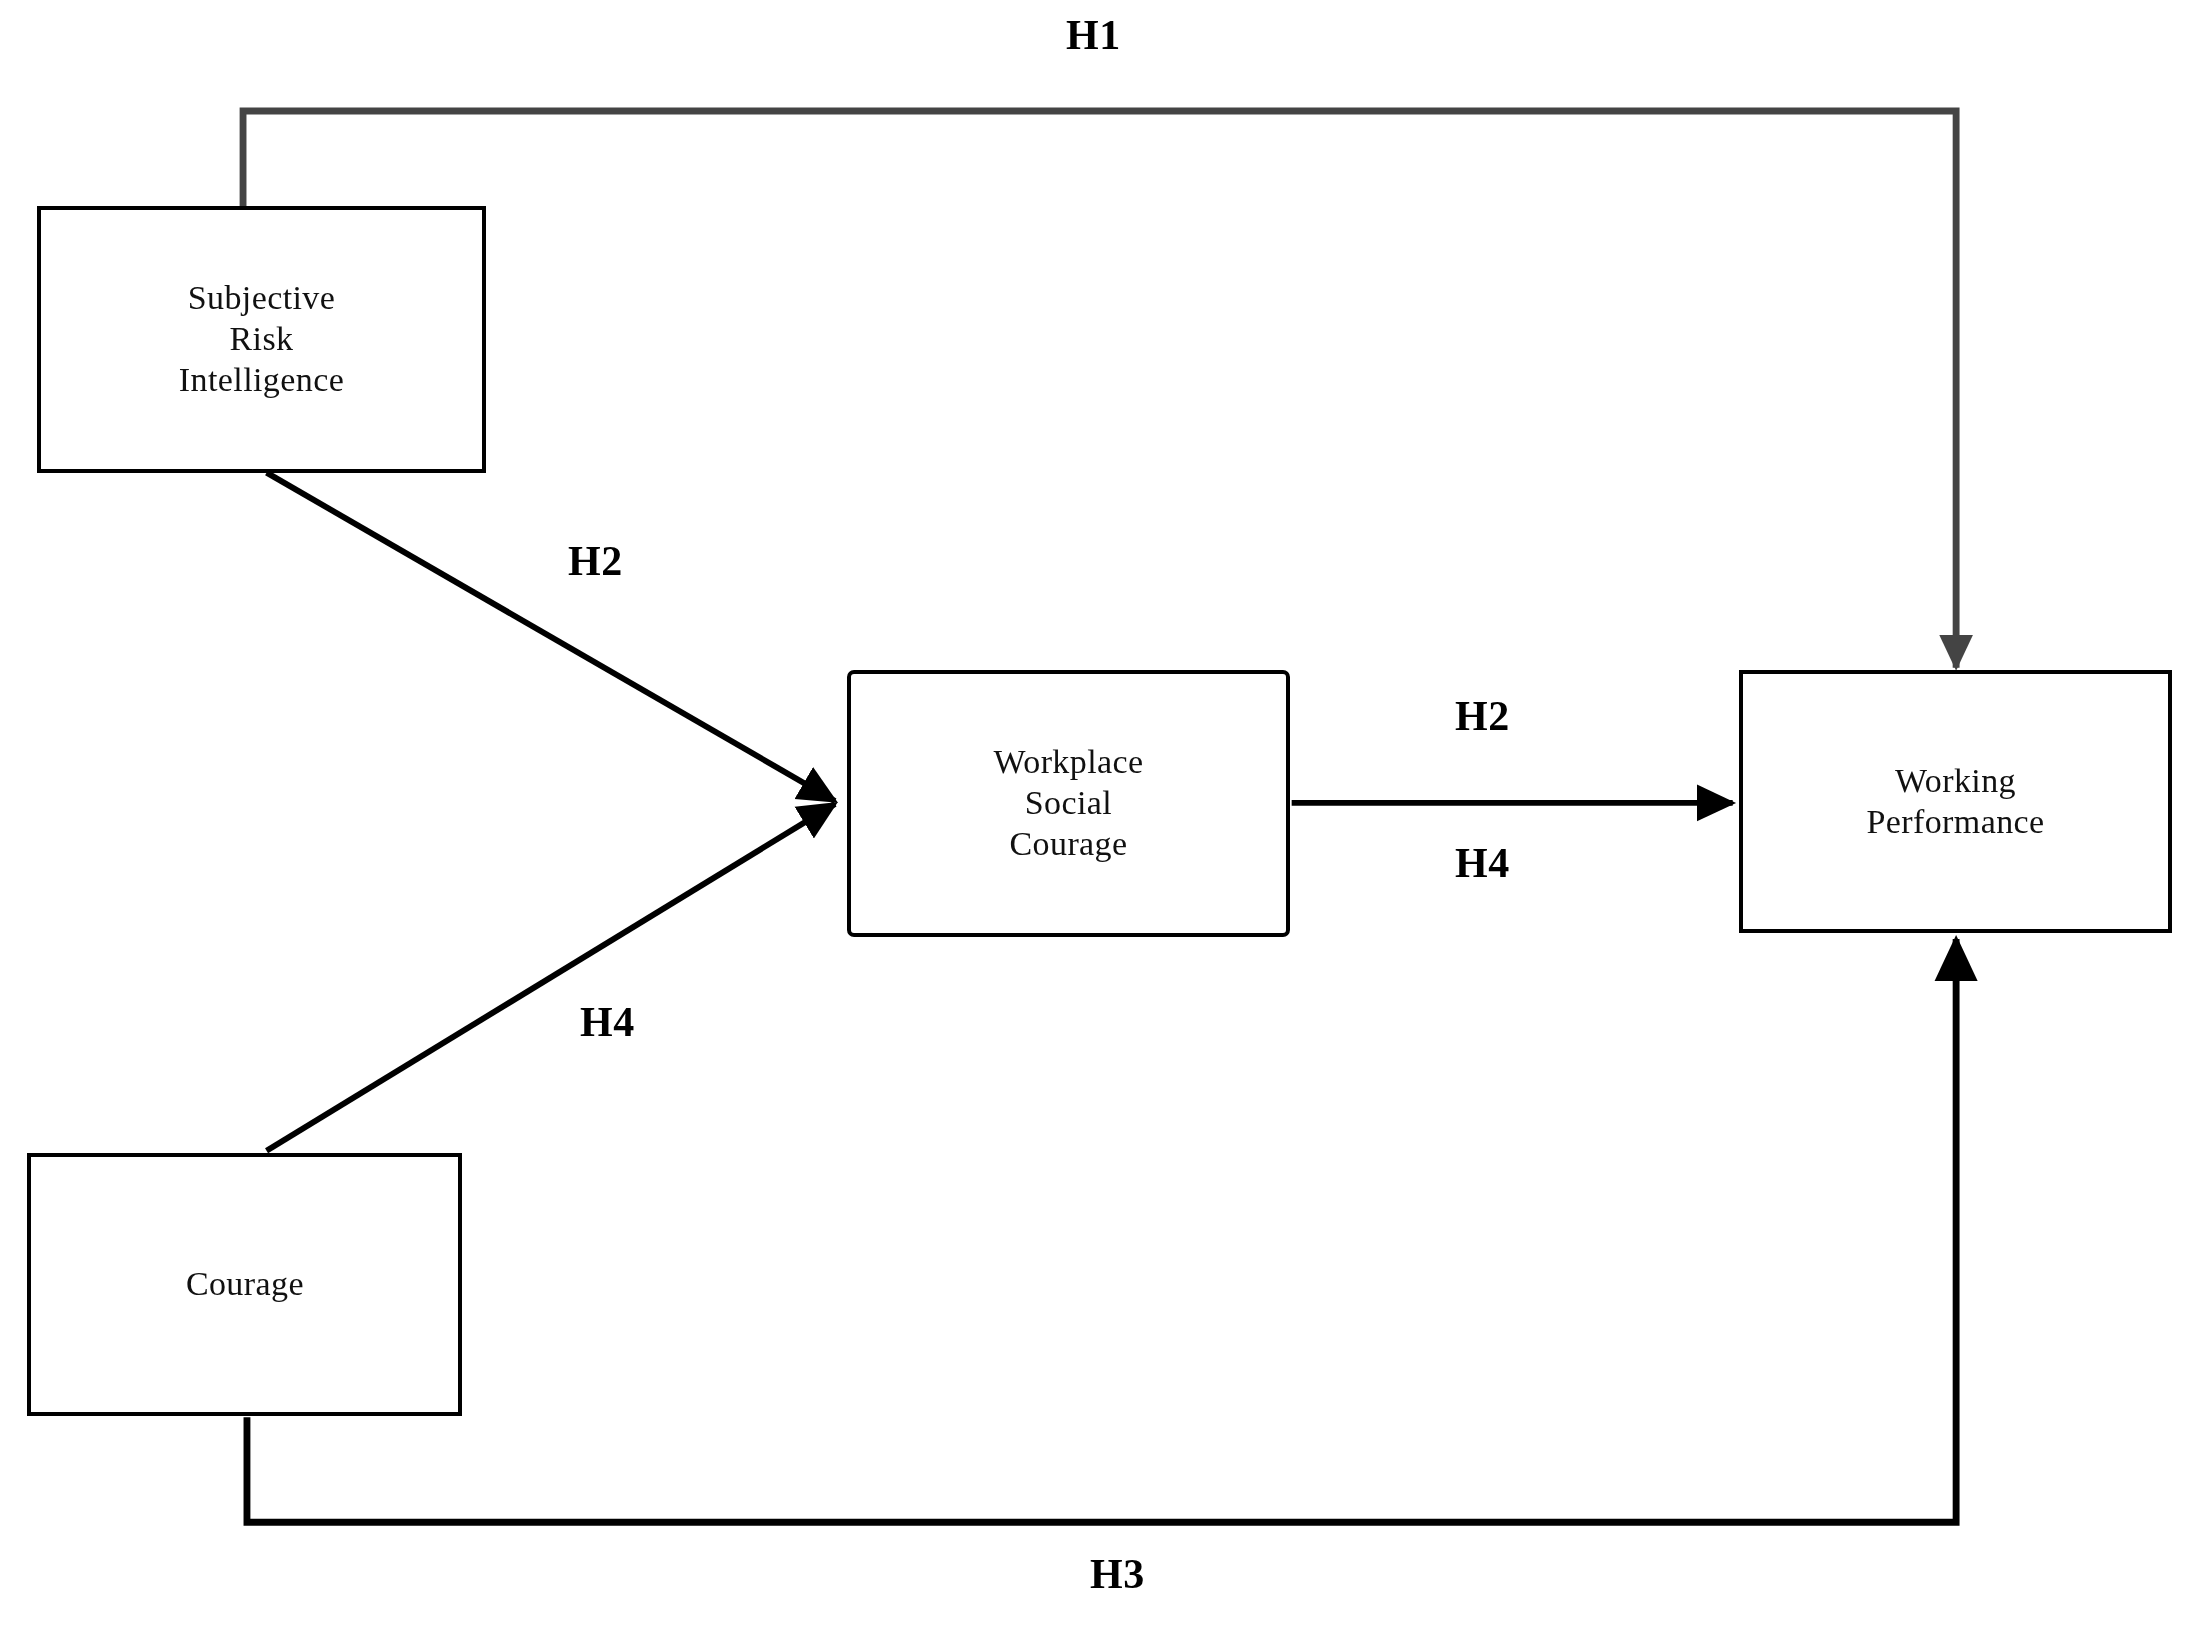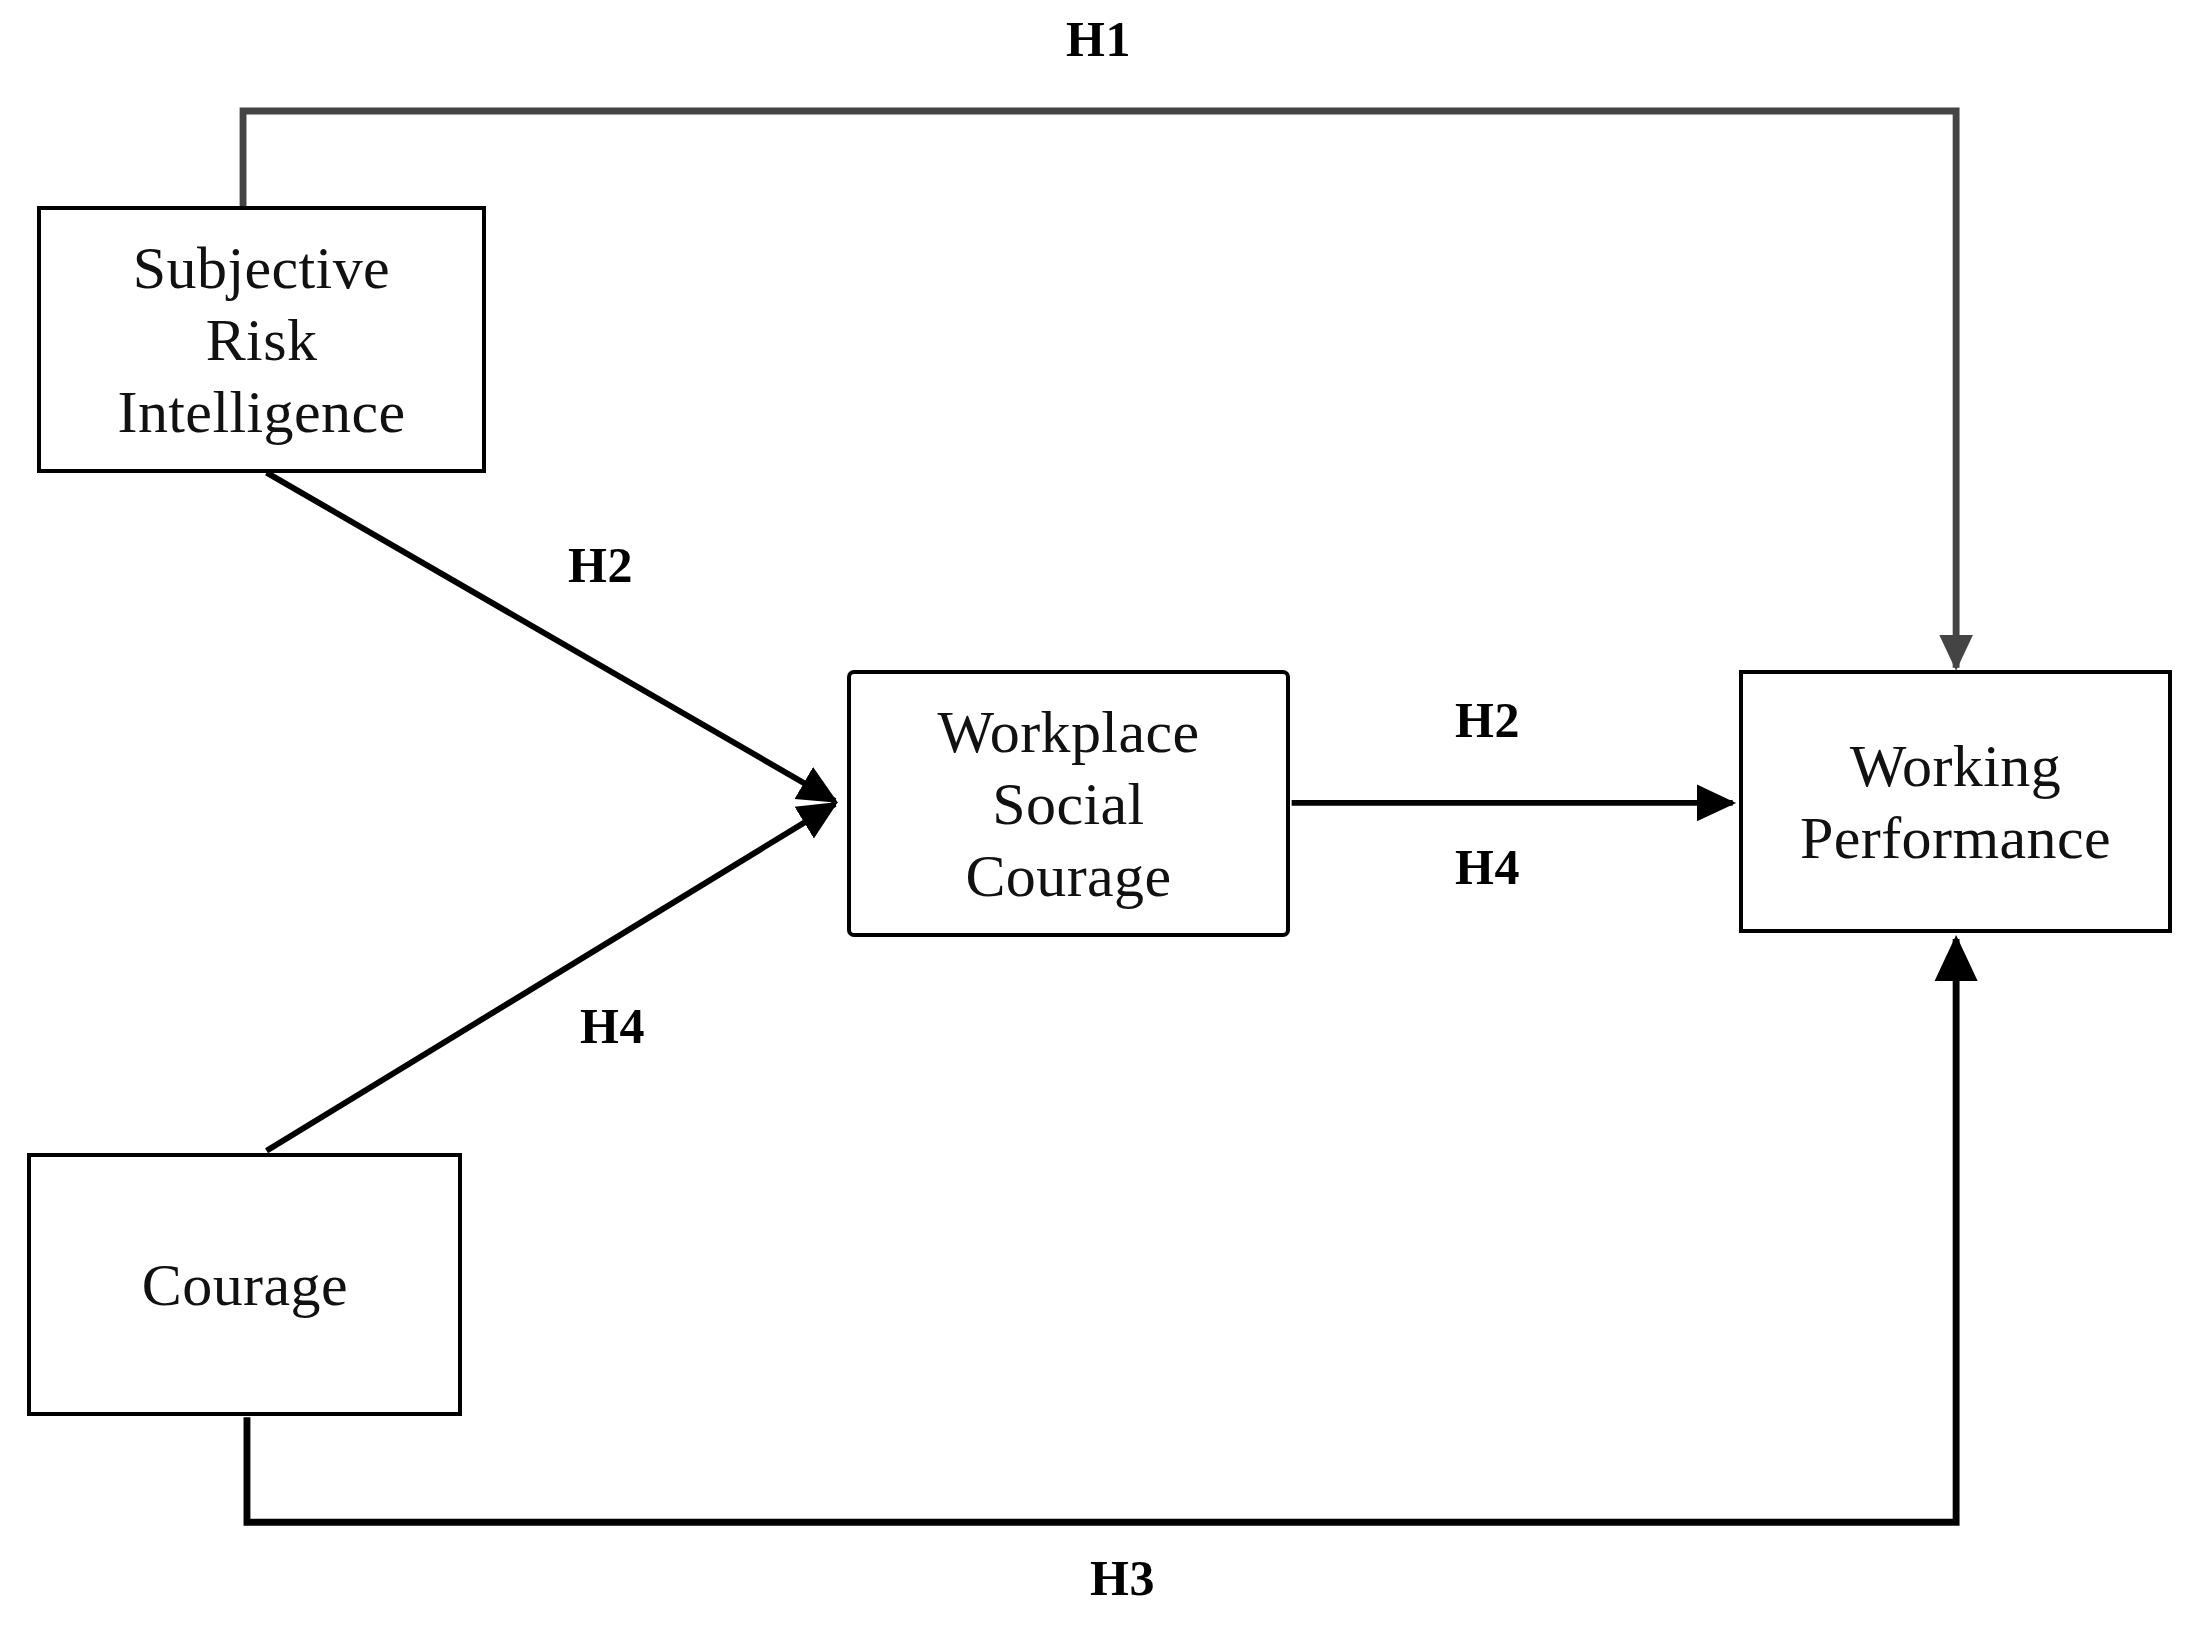--- a/index.html
+++ b/index.html
@@ -27,31 +27,31 @@
     box-sizing: border-box;
     border: 4.9px solid #000000;
     background: #ffffff;
     display: flex;
     align-items: center;
     justify-content: center;
     text-align: center;
   }
   .node-label {
     font-family: "Liberation Serif", "DejaVu Serif", serif;
-    font-size: 60px;
+    font-size: 34px;
     line-height: 1.20;
     color: #111111;
     letter-spacing: 0.4px;
     white-space: pre-line;
   }
   .hyp-label {
     position: absolute;
     font-family: "Liberation Serif", "DejaVu Serif", serif;
     font-weight: bold;
-    font-size: 50px;
+    font-size: 42px;
     line-height: 1;
     color: #000000;
     letter-spacing: 0.5px;
     white-space: nowrap;
   }
   
   #node-sri  { left: 37px;   top: 206px;  width: 449px; height: 267px; }
   #node-wsc  { left: 847px;  top: 670px;  width: 443px; height: 267px; border-radius: 7px; }
   #node-wp   { left: 1739px; top: 670px;  width: 433px; height: 263px; }
   #node-cou  { left: 27.4px;   top: 1153px; width: 435px; height: 263px; }

